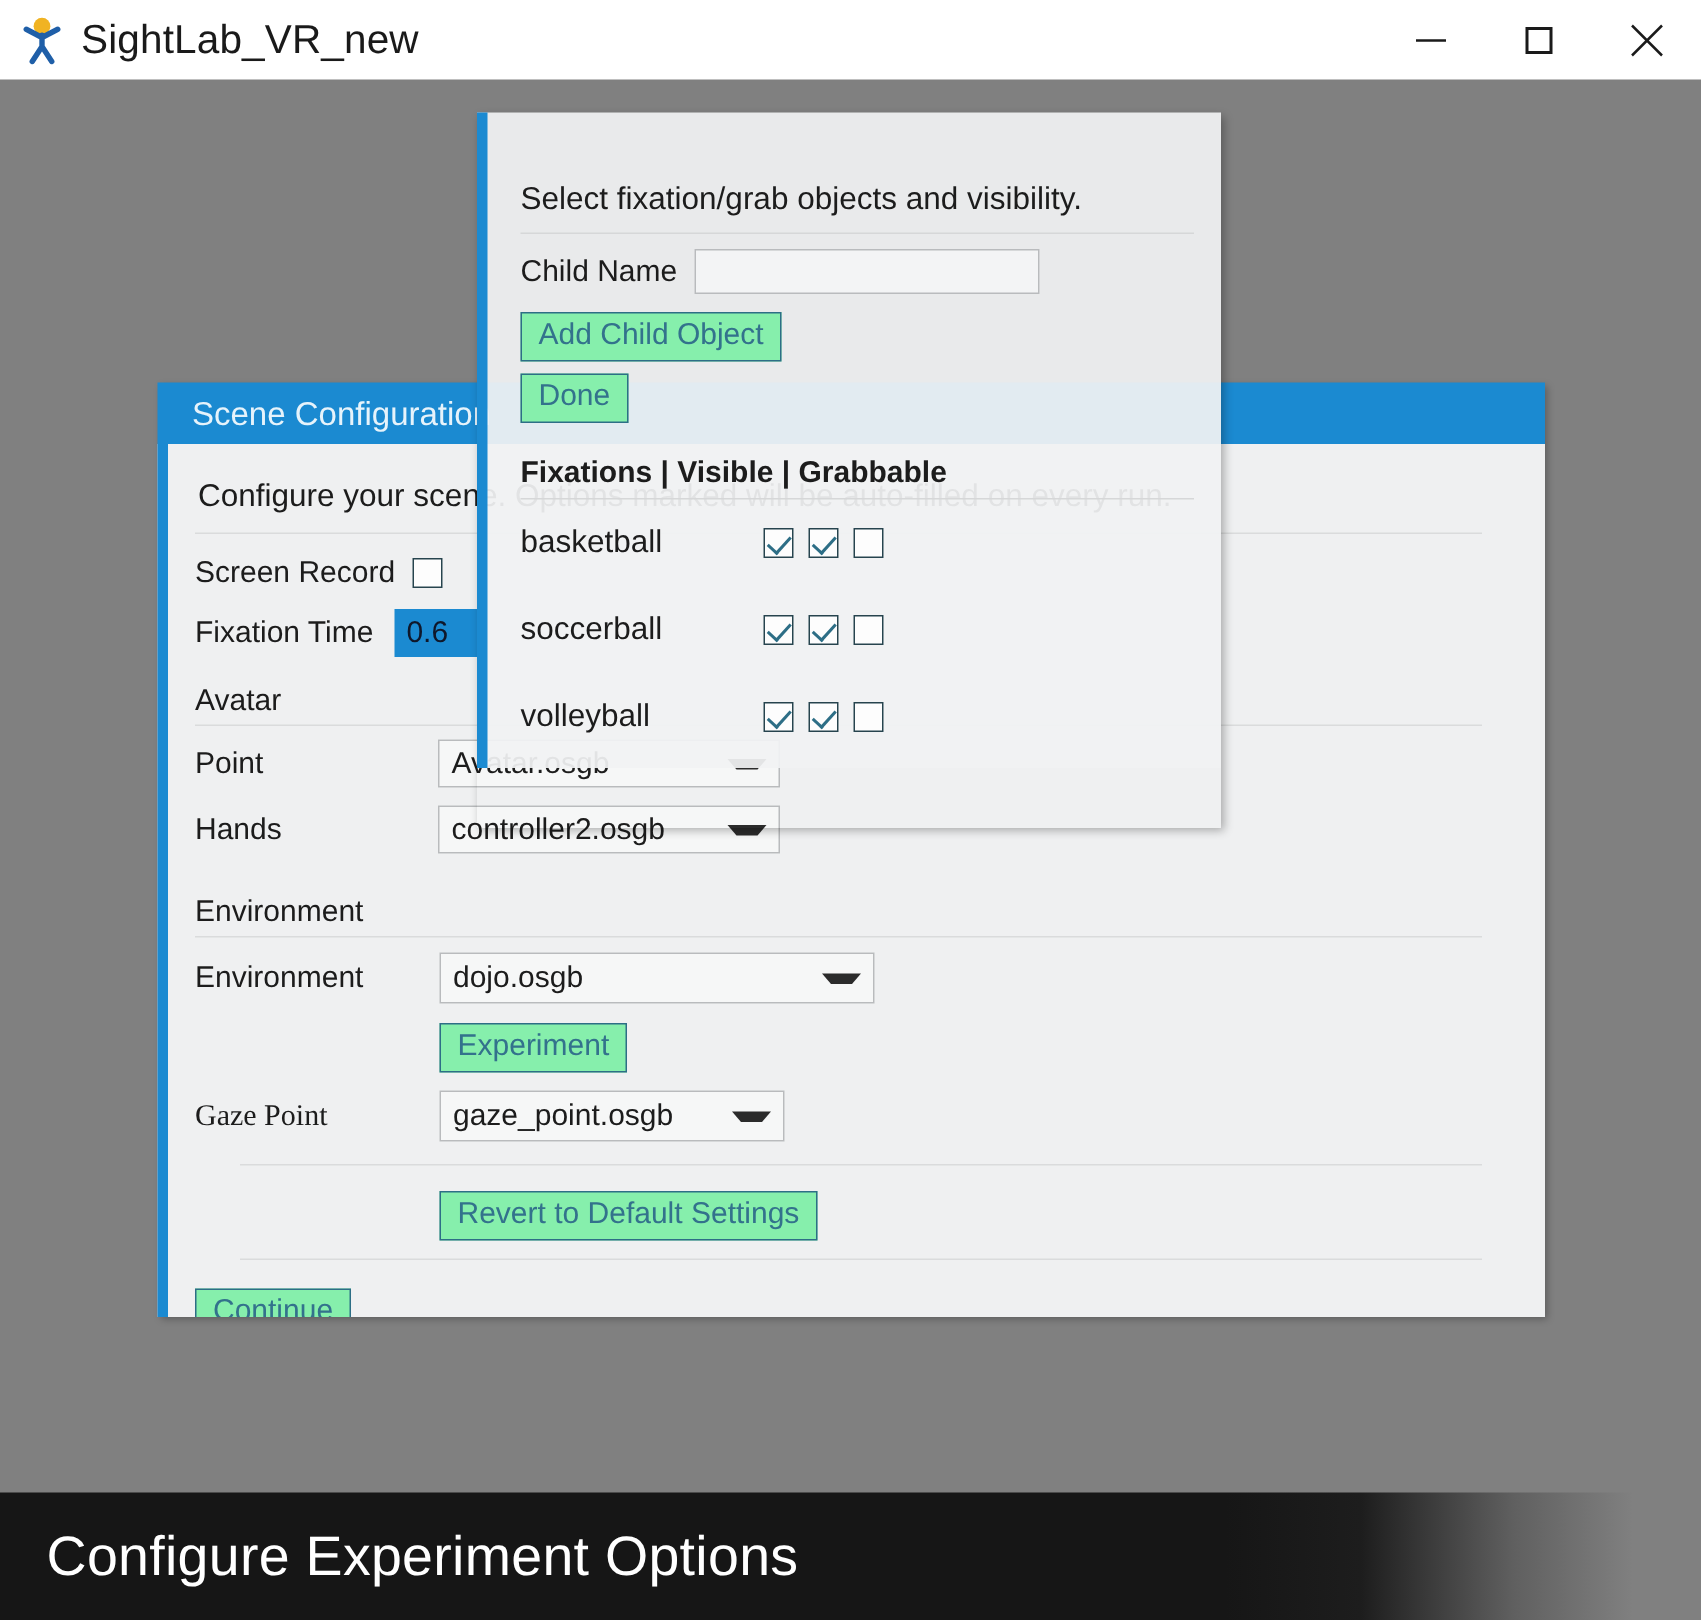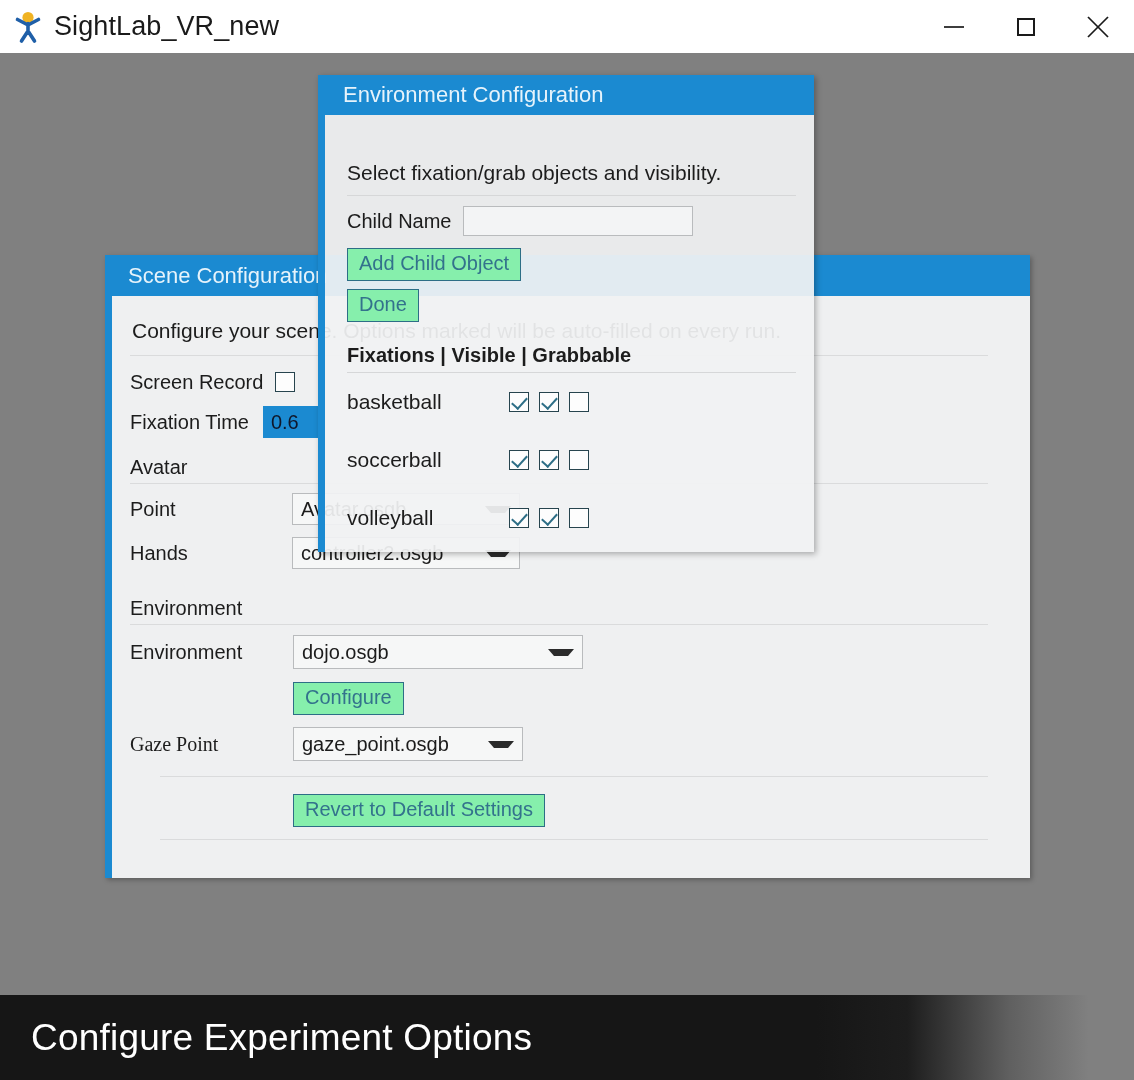--- a/index.html
+++ b/index.html
@@ -219,47 +219,49 @@
         <div class="row" style="height:48px;">
           <div class="row-label" style="width:163px;">Environment</div>
           <div class="combo" style="width:290px;height:34px;">
             <span>dojo.osgb</span>
             <span class="caret"></span>
           </div>
         </div>
 
         <div class="row" style="height:44px;">
           <div style="width:163px;"></div>
-          <button class="btn">Configure</button>
+          <button class="btn">Experiment</button>
         </div>
 
         <div class="row" style="height:48px;">
           <div class="row-label" style="width:163px;font-family:Liberation Serif, serif;">Gaze Point</div>
           <div class="combo" style="width:230px;height:34px;">
             <span>gaze_point.osgb</span>
             <span class="caret"></span>
           </div>
         </div>
 
         <div class="hr-line" style="margin:8px 0 10px 30px;"></div>
 
         <div class="row" style="height:46px;">
           <div style="width:163px;"></div>
           <button class="btn">Revert to Default Settings</button>
         </div>
 
         <div class="hr-line" style="margin:6px 0 12px 30px;"></div>
 
+        <div class="row" style="height:46px;">
+          <button class="btn" style="margin-left:0;">Continue</button>
+        </div>
 
       </div>
     </div>
   </div>
 
   <div class="dialog" id="env-dialog">
-    <div class="dlg-titlebar">Environment Configuration</div>
     <div class="dlg-body">
       <div class="env-inner">
 
         <div class="env-desc">Select fixation/grab objects and visibility.</div>
 
         <div class="env-row">
           <span class="row-label">Child Name</span>
           <input class="env-input" type="text" placeholder="" style="">
         </div>
 

